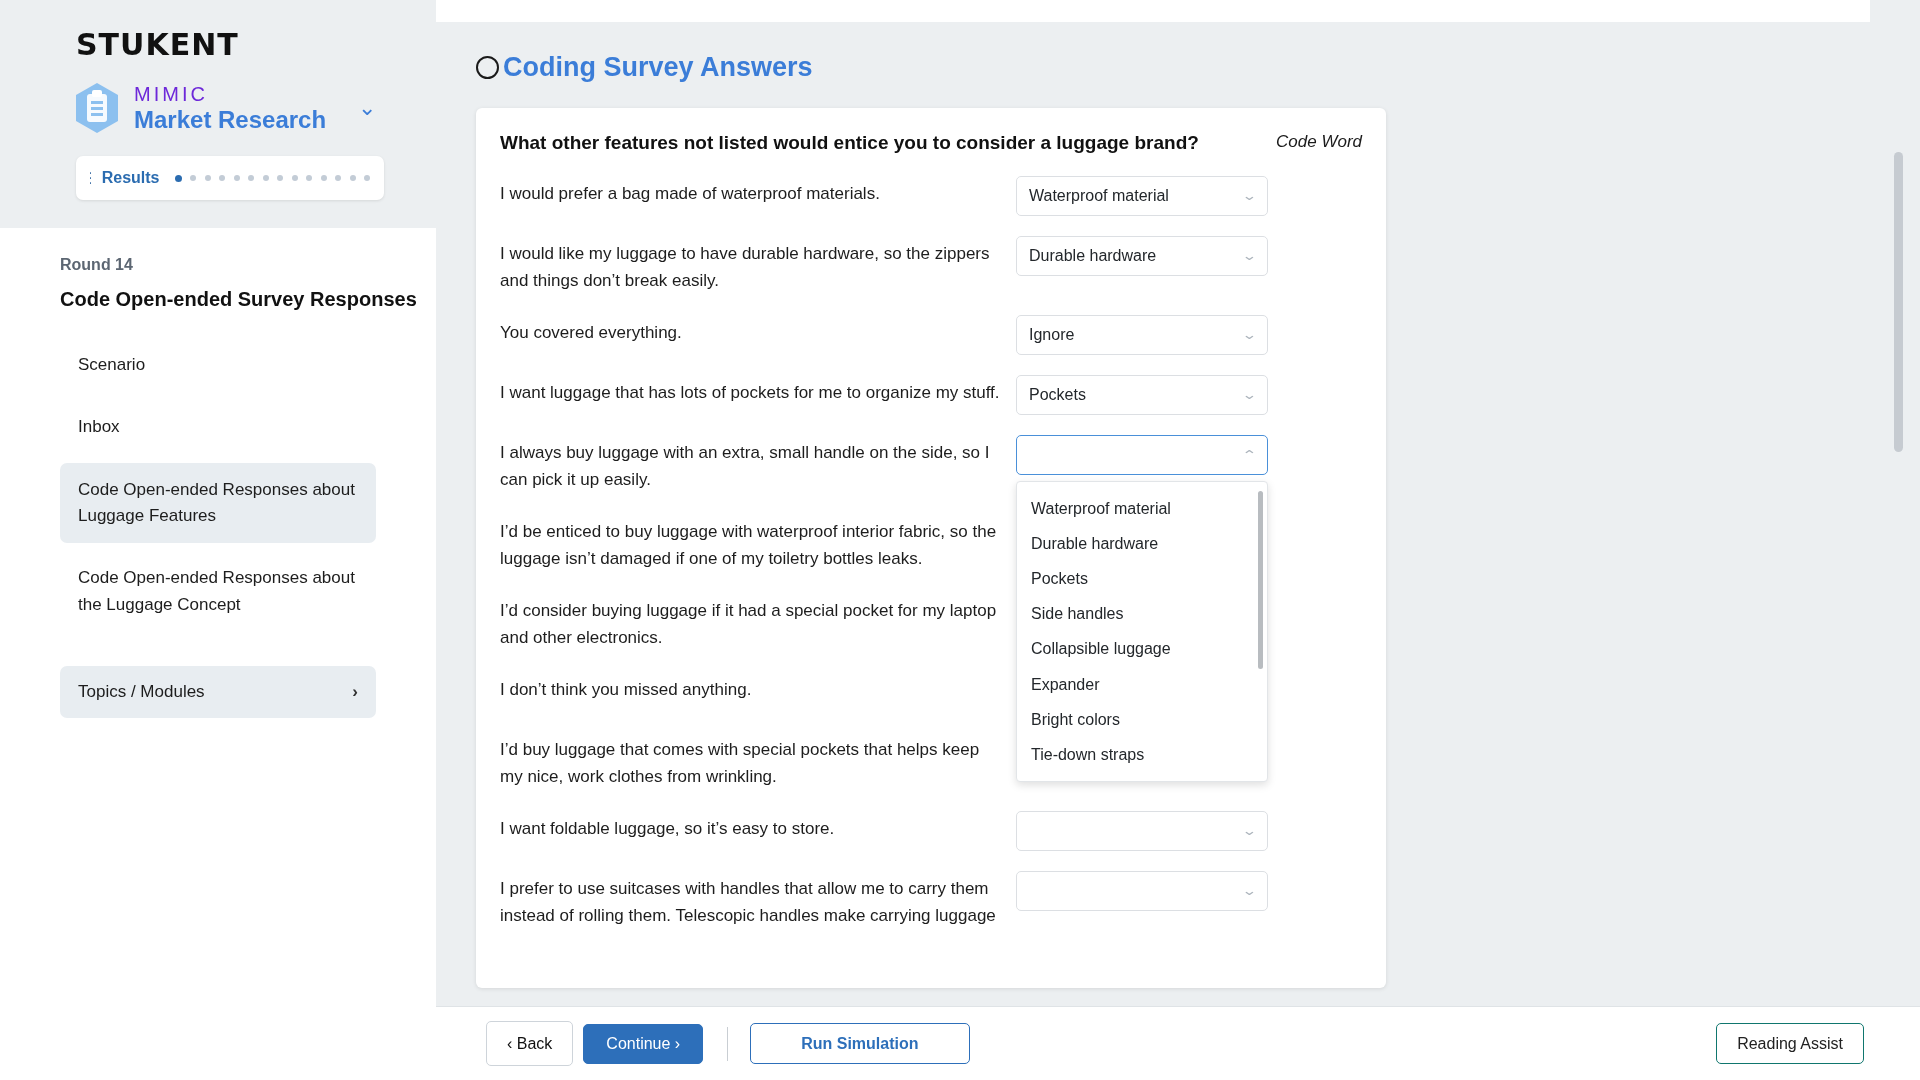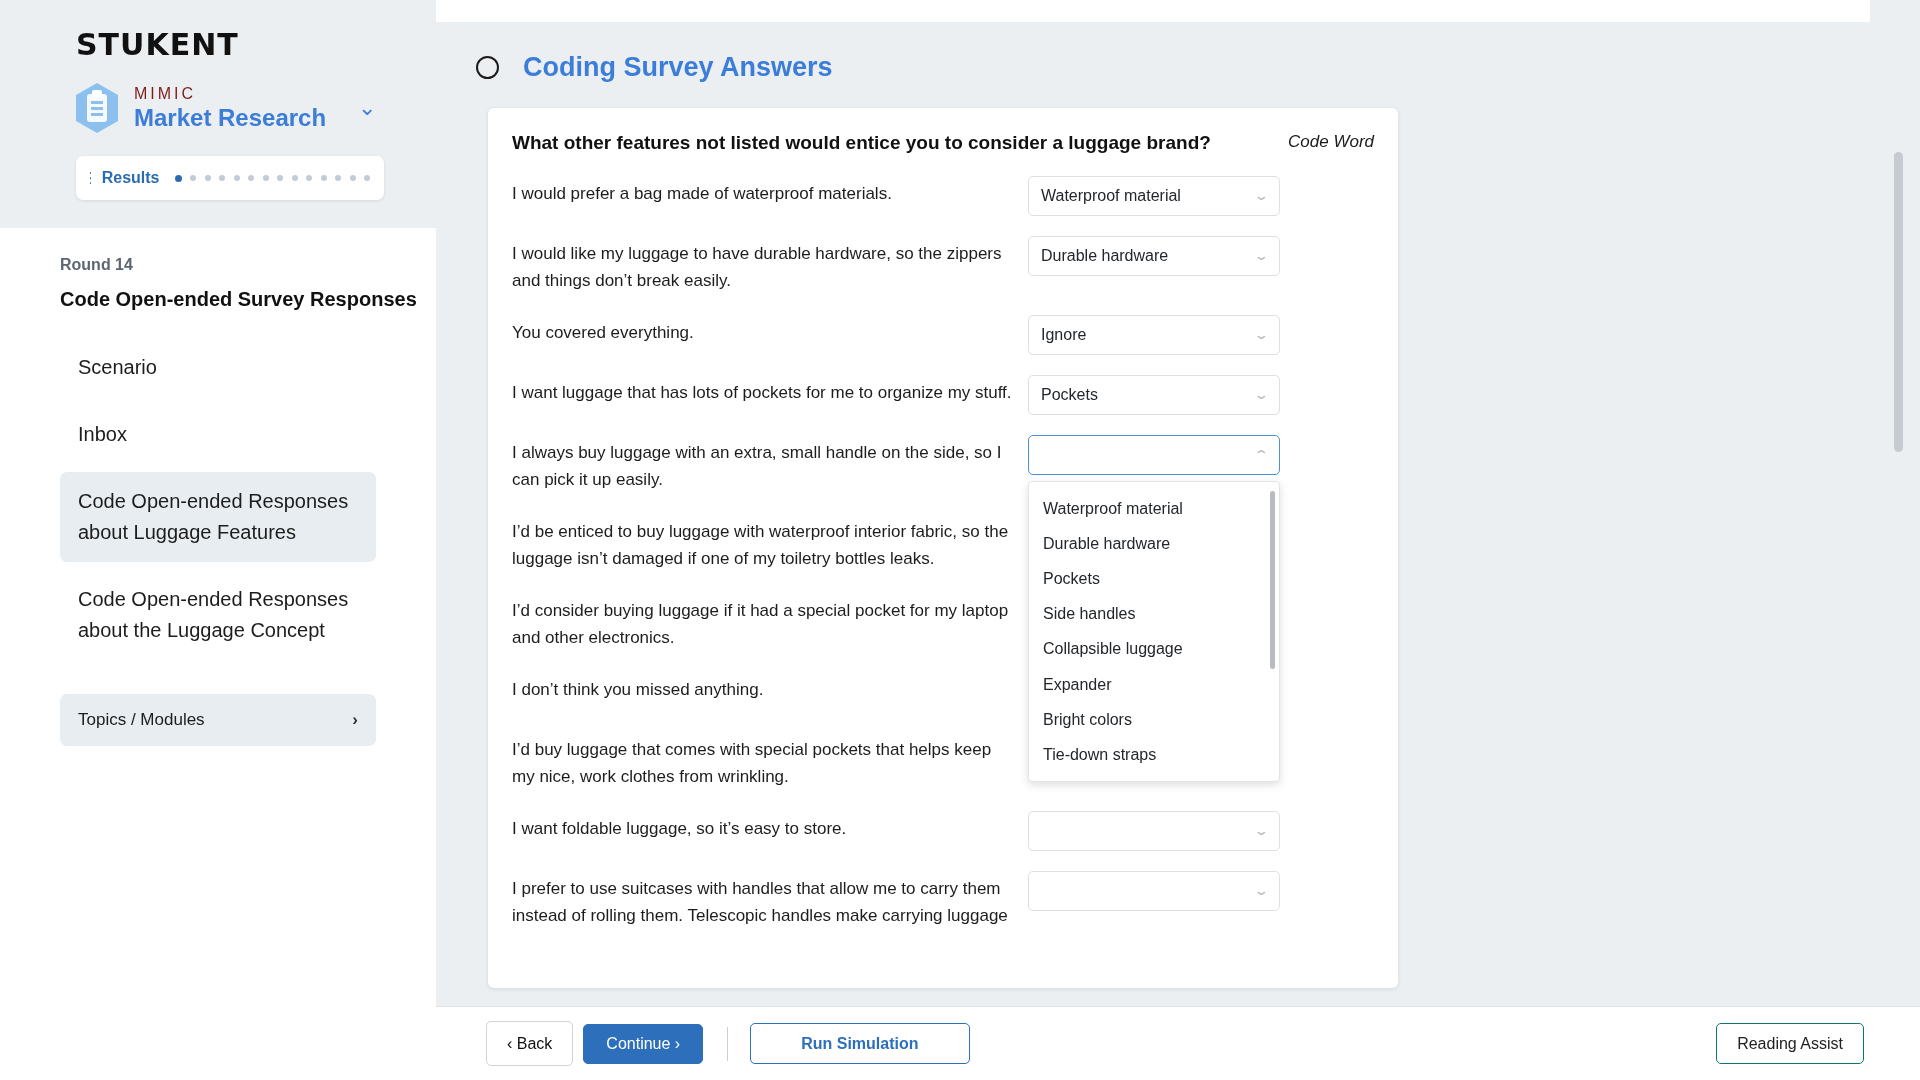--- a/index.html
+++ b/index.html
@@ -22,21 +22,21 @@
   .logo-wrap { padding:14px 0 0 60px; }
   .logo-text {
     font-family:"DejaVu Sans", sans-serif;
     font-weight:700; font-size:30px; letter-spacing:1px;
     color:#111; line-height:1;
   }
   .brand-row { display:flex; align-items:center; padding:22px 0 0 58px; gap:14px; }
   .brand-icon { width:46px; height:52px; position:relative; flex:0 0 46px; }
   .brand-labels { line-height:1.05; }
   .brand-mimic {
-    font-size:16px; letter-spacing:3px; color:#7f1d1d; font-weight:400;
+    font-size:20px; letter-spacing:3px; color:#6d28d9; font-weight:400;
   }
   .brand-name {
     font-size:24px; font-weight:700; color:#3b7dd8; margin-top:2px;
   }
   .brand-chev { margin-left:18px; color:#3b7dd8; font-size:22px; line-height:1; }
 
   .results-card {
     margin:22px 0 0 60px; width:308px; height:44px;
     background:#fff; border-radius:7px;
     box-shadow:0 1px 3px rgba(0,0,0,.10);
@@ -47,47 +47,47 @@
   .results-label { color:#2b6cb0; font-weight:700; font-size:16px; }
   .dots { display:flex; align-items:center; gap:8.5px; margin-left:4px; }
   .dot { width:6px; height:6px; border-radius:50%; background:#c3ccd6; }
   .dot.active { background:#2b6cb0; width:7px; height:7px; }
 
   .sidebar-body { background:#fff; margin-top:12px; height:calc(1080px - 208px); padding:28px 0 0 0; }
   .round-label { color:#5c6672; font-weight:700; font-size:16px; padding:0 0 0 60px; }
   .round-title { color:#111; font-weight:700; font-size:20px; padding:12px 0 0 60px; line-height:1.3; }
   .nav-list { margin-top:26px; padding:0 60px 0 60px; }
   .nav-item {
-    padding:14px 18px; font-size:20px; color:#1d1d1d; border-radius:7px;
+    padding:14px 18px; font-size:17px; color:#1d1d1d; border-radius:7px;
     line-height:1.55; margin-bottom:8px;
   }
   .nav-item.active { background:#e8edf1; }
   .topics-item {
     margin:34px 60px 0 60px; background:#e8edf1; border-radius:7px;
     padding:16px 18px; font-size:17px; color:#1d1d1d;
     display:flex; align-items:center; justify-content:space-between;
   }
   .topics-chev { color:#333; font-size:17px; font-weight:700; }
 
   
   .main {
     flex:1; height:1080px; background:#eceff1; position:relative; overflow:hidden;
   }
   .main-white-top { position:absolute; left:0; top:0; right:50px; height:22px; background:#fff; }
   .main-inner { position:absolute; left:0; top:22px; right:50px; bottom:0; background:#eceff1; }
 
-  .page-head { display:flex; align-items:center; gap:24px; padding:30px 0 0 40px; }
+  .page-head { display:flex; align-items:center; gap:4px; padding:30px 0 0 40px; }
   .circle-icon {
     width:23px; height:23px; border:2.3px solid #1a1a1a; border-radius:50%;
     flex:0 0 23px;
   }
   .page-title { color:#3b7dd8; font-size:27px; font-weight:700; }
 
   .card {
-    margin:25px 0 0 52px; width:910px; background:#fff;
+    margin:25px 0 0 40px; width:910px; background:#fff;
     border-radius:6px; box-shadow:0 1px 4px rgba(0,0,0,.10);
     height:880px; overflow:hidden; position:relative;
   }
   .card-head { display:flex; padding:22px 24px 0 24px; gap:16px; }
   .card-question {
     font-size:19px; font-weight:700; color:#111; line-height:1.35; flex:1;
   }
   .code-word {
     font-style:italic; font-size:17px; color:#1b1b1b; white-space:nowrap;
     padding-top:2px;

